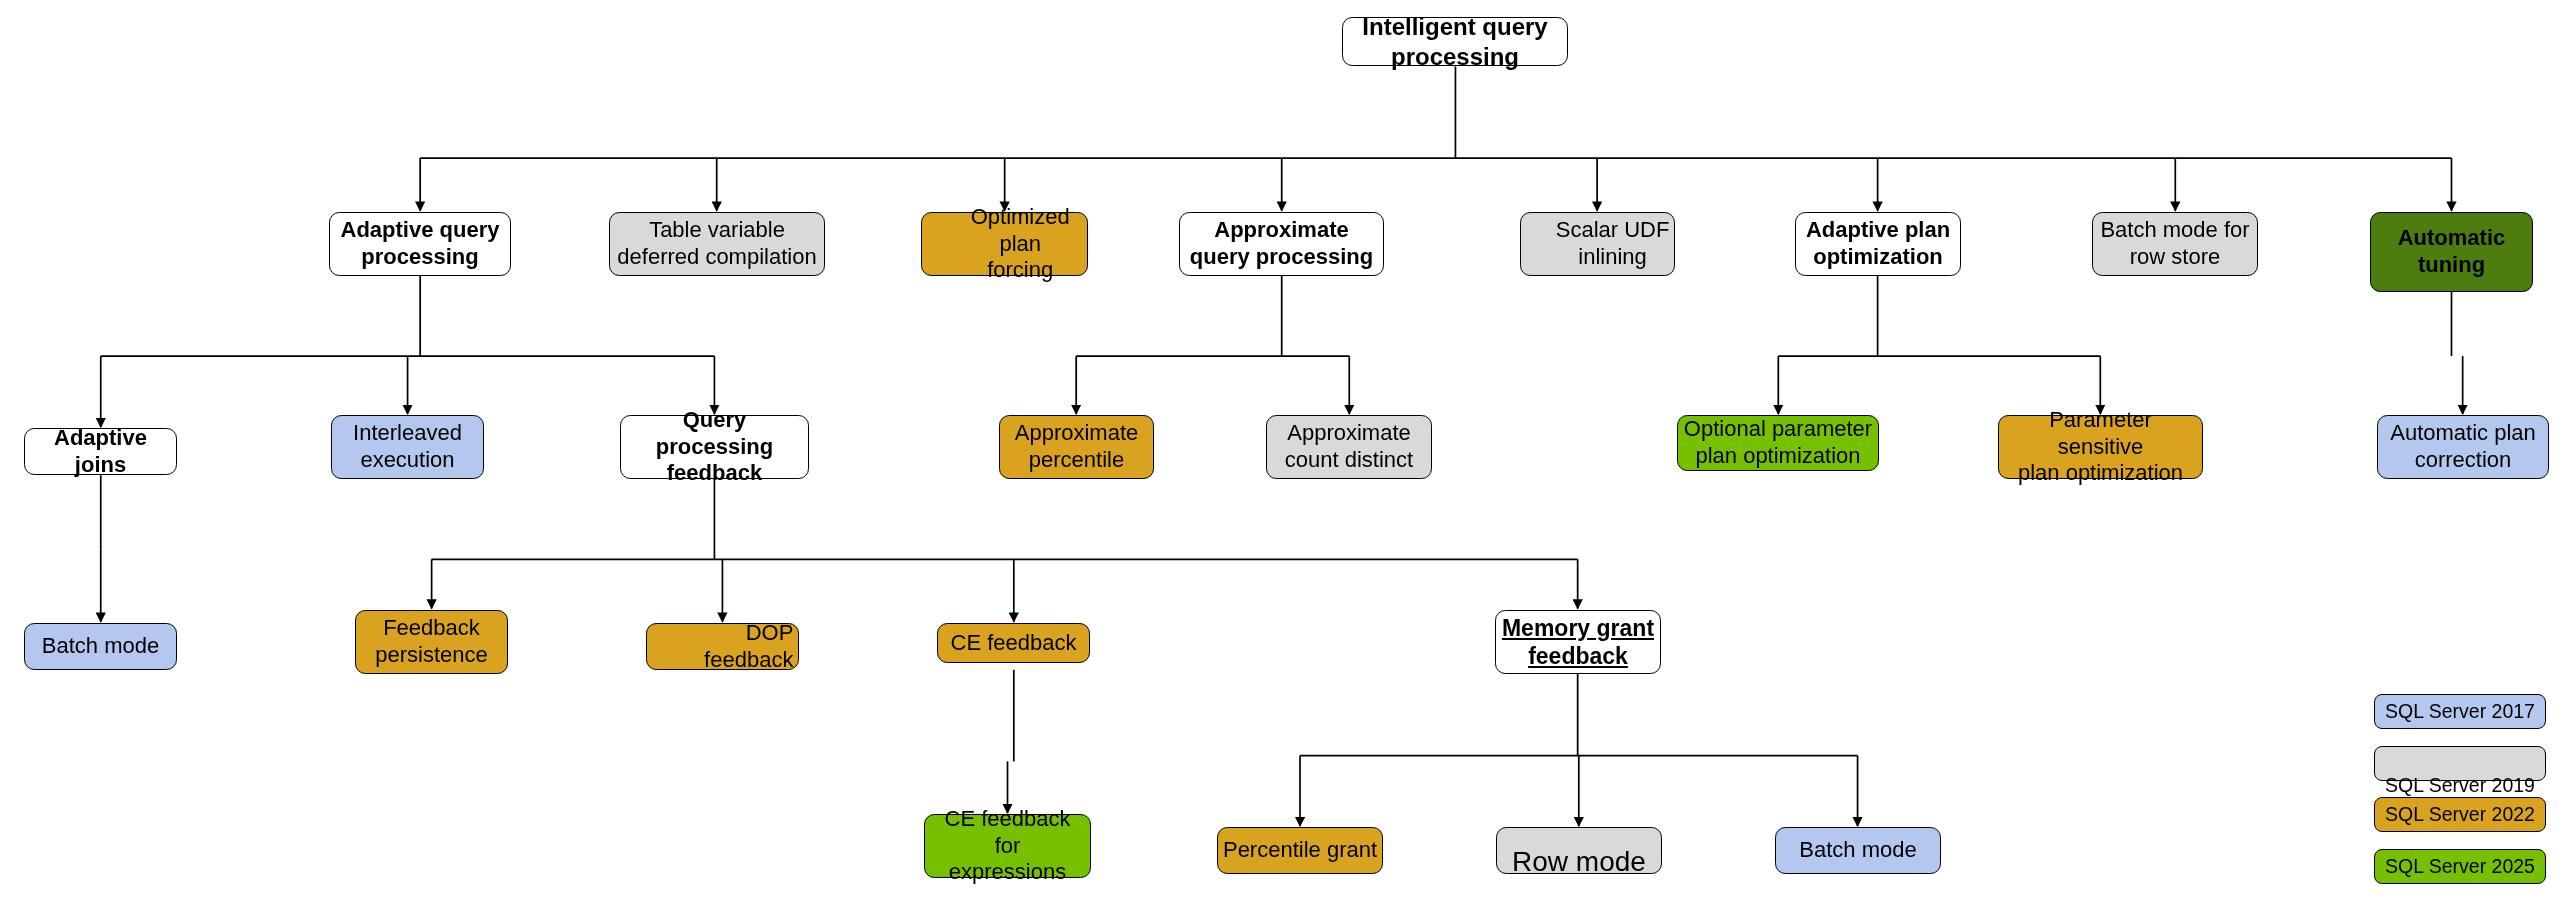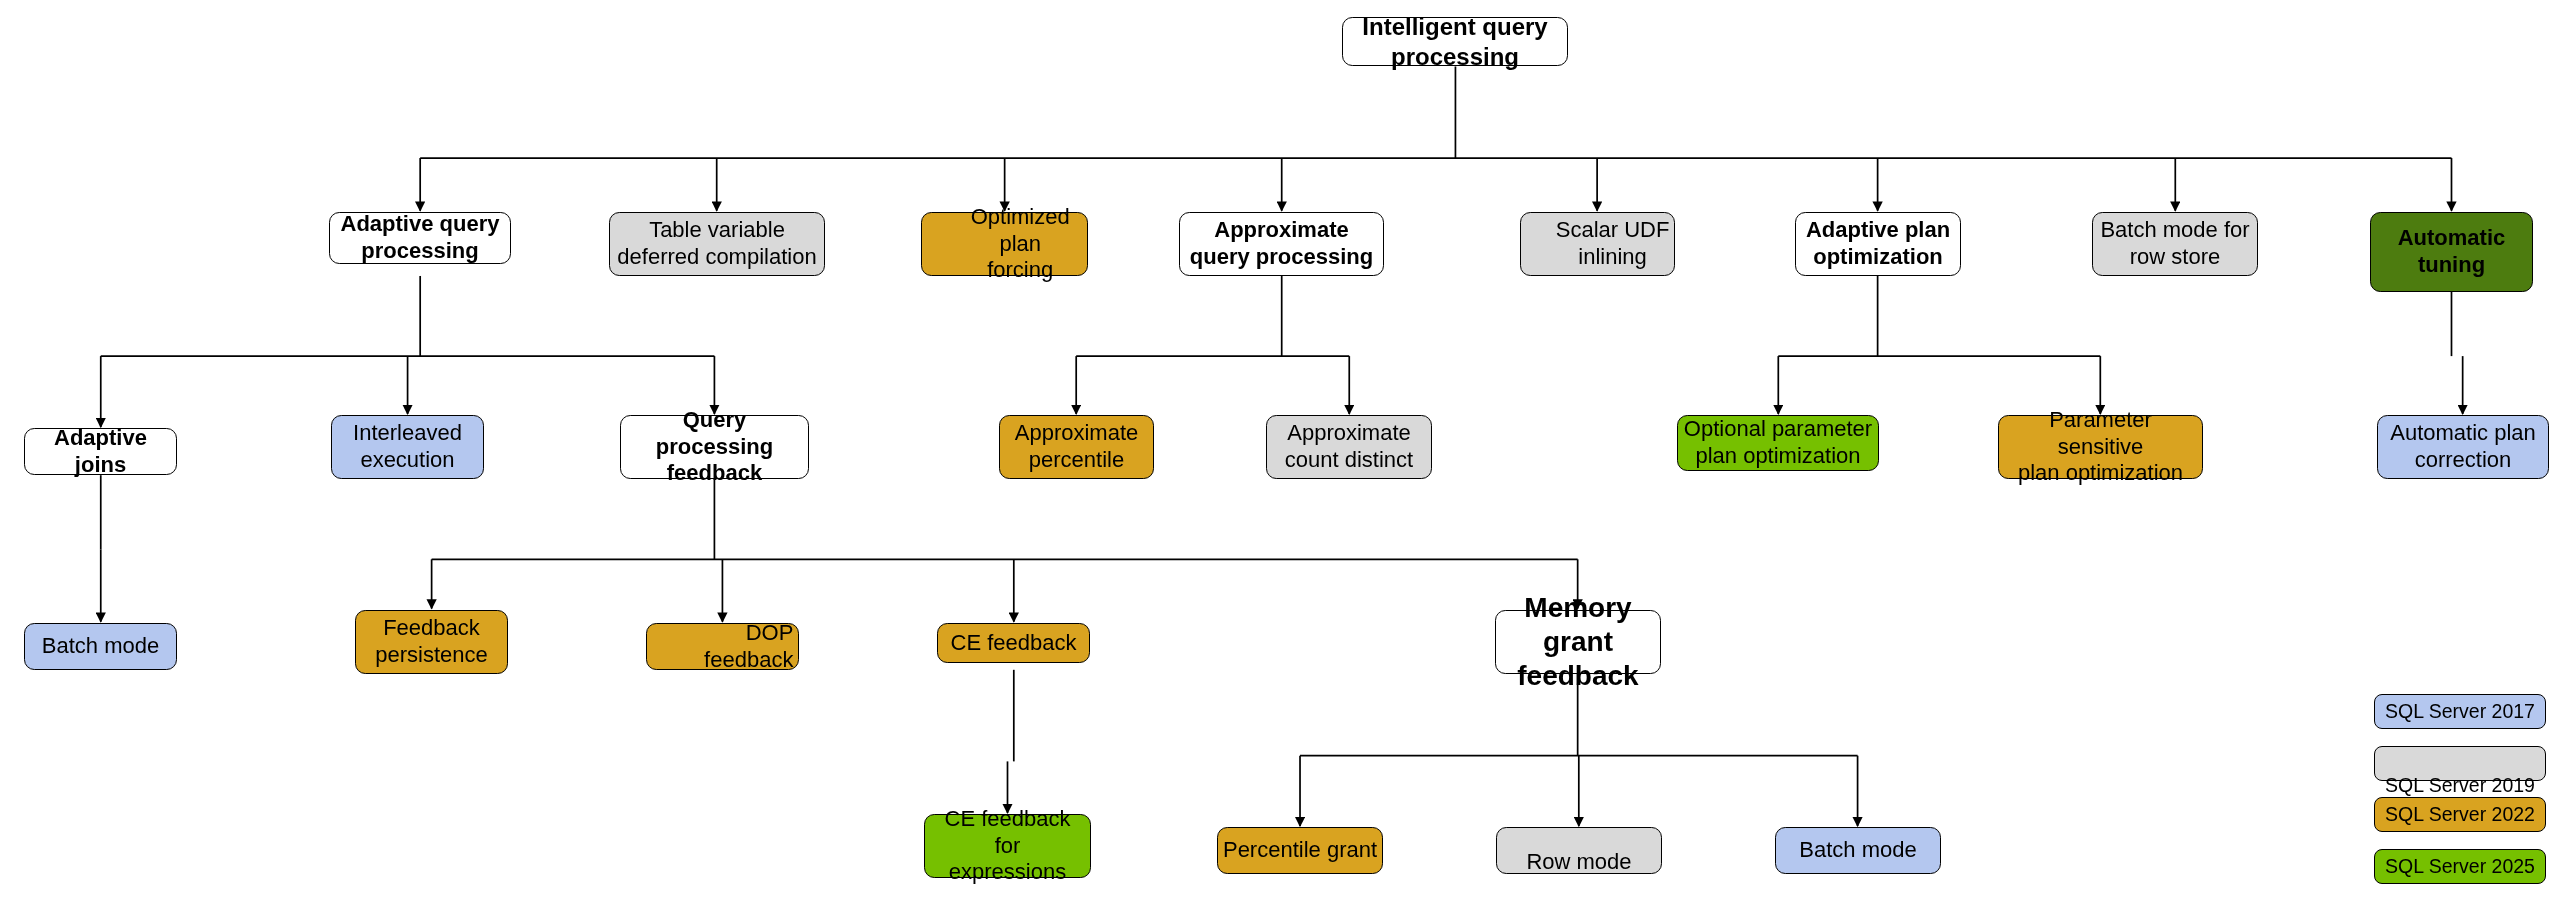--- a/index.html
+++ b/index.html
@@ -68,21 +68,21 @@
         <line x1="2271" y1="1320" x2="2271" y2="1443" stroke="#000" stroke-width="3" marker-end="url(#arrow)"></line>
         <line x1="2758" y1="1320" x2="2758" y2="1443" stroke="#000" stroke-width="3" marker-end="url(#arrow)"></line>
         <line x1="3245" y1="1320" x2="3245" y2="1443" stroke="#000" stroke-width="3" marker-end="url(#arrow)"></line>
       </g>
   </svg>
   <div id="nodes-layer">
       <div class="node" style="left: 1342px; top: 17px; width: 226px; height: 49px; background: rgb(255, 255, 255);">
         <span class="w-bold" style="font-size: 24px;">Intelligent query
 processing</span>
       </div>
-      <div class="node" style="left: 329px; top: 212px; width: 182px; height: 52px; background: rgb(255, 255, 255);">
+      <div class="node" style="left: 329px; top: 212px; width: 182px; height: 64px; background: rgb(255, 255, 255);">
         <span class="w-bold" style="font-size: 22px;">Adaptive query
 processing</span>
       </div>
       <div class="node" style="left: 609px; top: 212px; width: 216px; height: 64px; background: rgb(217, 217, 217);">
         <span class="w-norm" style="font-size: 22px;">Table variable
 deferred compilation</span>
       </div>
       <div class="node" style="left: 921px; top: 212px; width: 167px; height: 64px; background: rgb(217, 163, 32); padding-left: 36px;">
         <span class="w-norm" style="font-size: 22px;">Optimized plan
 forcing</span>
@@ -145,32 +145,32 @@
         <span class="w-norm" style="font-size: 22px;">Feedback
 persistence</span>
       </div>
       <div class="node" style="left: 646px; top: 623px; width: 153px; height: 47px; background: rgb(217, 163, 32);">
         <span class="w-norm" style="font-size: 22px; text-align: right;">DOP feedback</span>
       </div>
       <div class="node" style="left: 937px; top: 623px; width: 153px; height: 40px; background: rgb(217, 163, 32);">
         <span class="w-norm" style="font-size: 22px;">CE feedback</span>
       </div>
       <div class="node" style="left: 1495px; top: 610px; width: 166px; height: 64px; background: rgb(255, 255, 255);">
-        <span class="w-bold" style="font-size: 28px;">Memory grant
+        <span class="w-bold" style="font-size: 23px; text-decoration: underline;">Memory grant
 feedback</span>
       </div>
       <div class="node" style="left: 924px; top: 814px; width: 167px; height: 64px; background: rgb(118, 192, 0);">
         <span class="w-norm" style="font-size: 22px;">CE feedback for
 expressions</span>
       </div>
       <div class="node" style="left: 1217px; top: 827px; width: 166px; height: 47px; background: rgb(217, 163, 32);">
         <span class="w-norm" style="font-size: 22px;">Percentile grant</span>
       </div>
       <div class="node" style="left: 1496px; top: 827px; width: 166px; height: 47px; background: rgb(217, 217, 217);">
-        <span class="w-norm" style="font-size: 22px; margin-top: 24px;">Row mode</span>
+        <span class="w-norm" style="font-size: 28px; margin-top: 24px;">Row mode</span>
       </div>
       <div class="node" style="left: 1775px; top: 827px; width: 166px; height: 47px; background: rgb(180, 199, 239);">
         <span class="w-norm" style="font-size: 22px;">Batch mode</span>
       </div>
     </div>
   <div id="legend-layer">
       <div class="legend-item" style="left: 2374px; top: 694px; width: 172px; height: 35px; background: rgb(180, 199, 239);">
         <span style="font-size: 19.5px;">SQL Server 2017</span>
       </div>
       <div class="legend-item" style="left: 2374px; top: 746px; width: 172px; height: 35px; background: rgb(217, 217, 217);">

